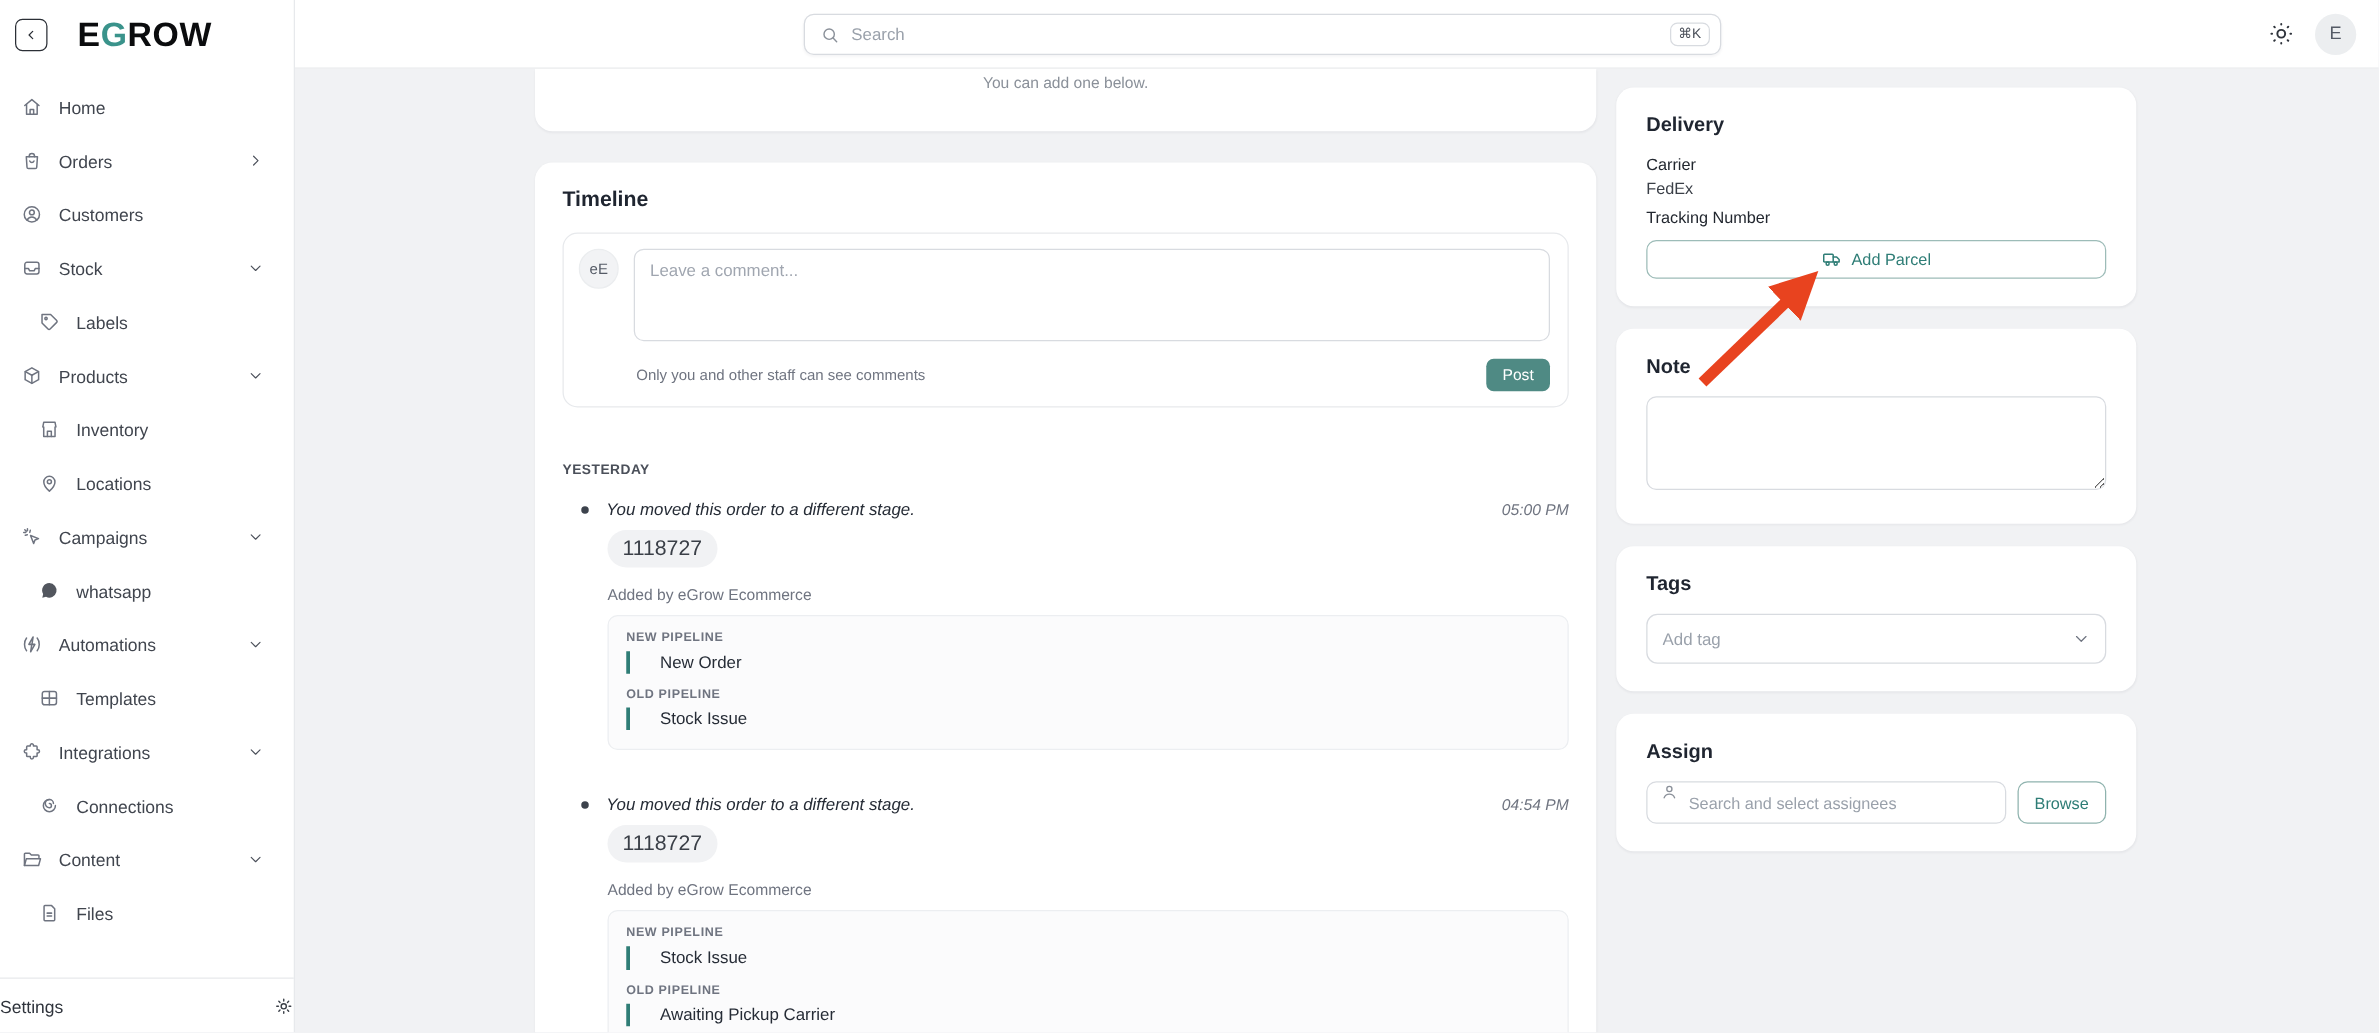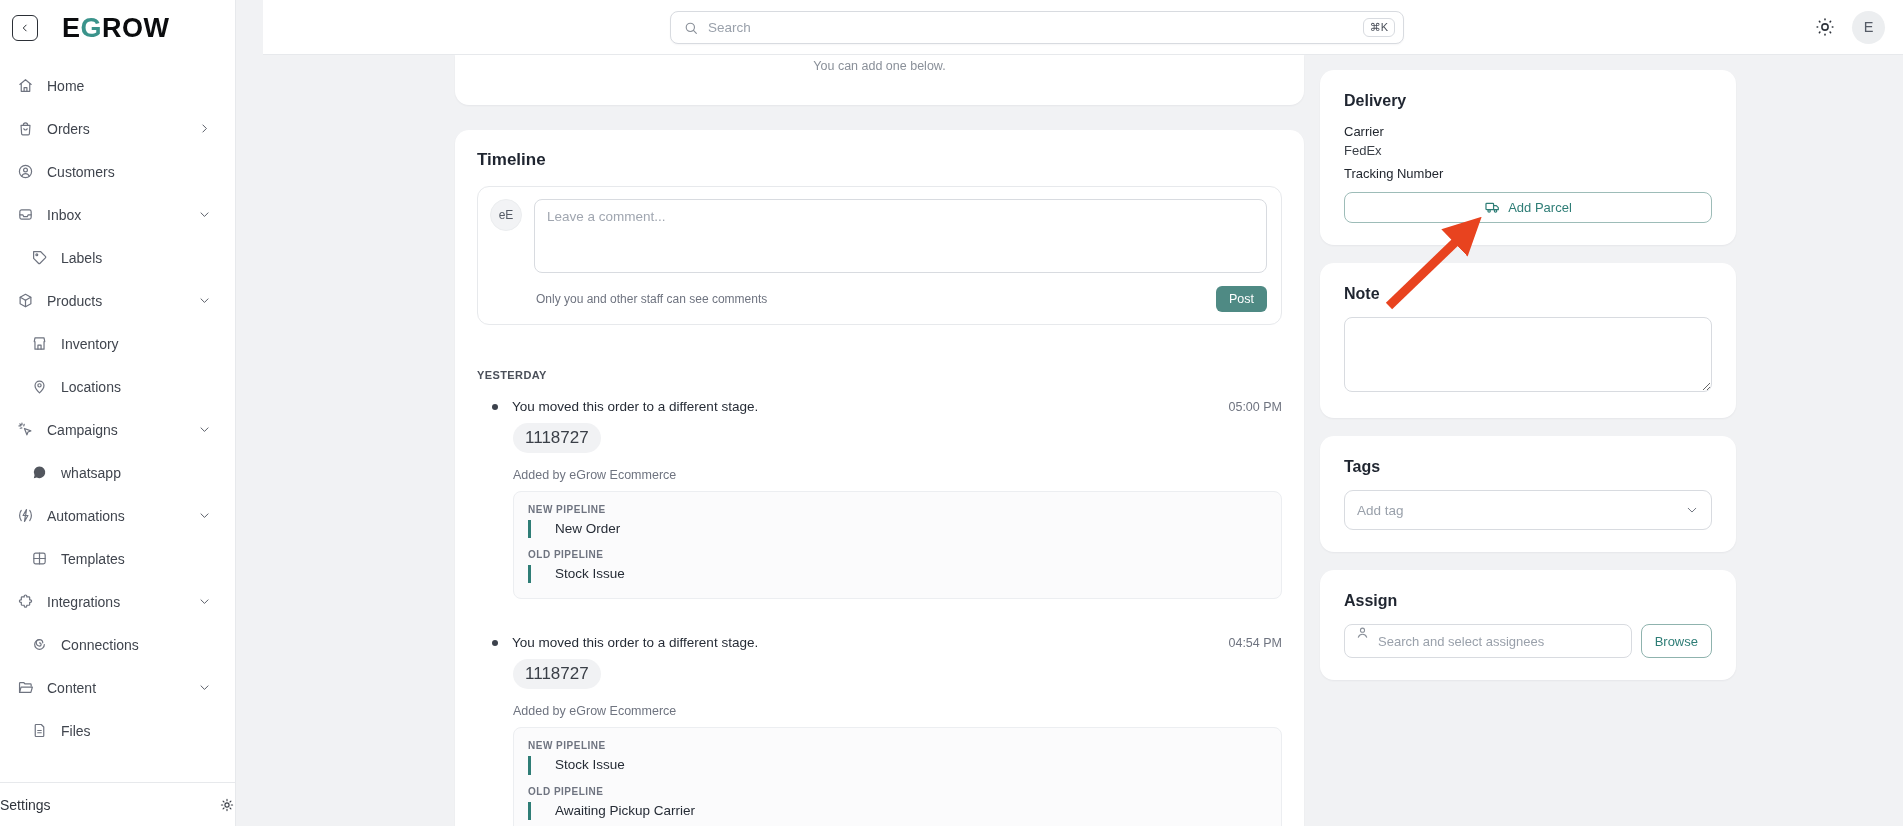--- a/index.html
+++ b/index.html
@@ -1,20 +1,20 @@
 <!DOCTYPE html>
 <html style="--accent: #4f8a84; --accent-dark: #2e7d76; --arrow: #e8431f; --logo-teal: #3a938b;"><head>
 <meta charset="utf-8">
 <style>
   * { margin:0; padding:0; box-sizing:border-box; }
   html,body { width:1903px; height:826px; overflow:hidden; }
   body { font-family:"Liberation Sans","DejaVu Sans",sans-serif; background:#f1f2f4; color:#30353d; }
   :root { --accent:#4f8a84; --accent-dark:#2e7d76; --arrow:#e8431f; --border:#e7e9ec; --input-border:#d8dbe0; --muted:#6b7280; --muted2:#9ca3af; --dark:#1f2530; }
 
-  .app { display:flex; width:1903px; height:826px;gap:27px; }
+  .app { display:flex; width:1903px; height:826px; }
 
   
   .sidebar { width:236px; min-width:236px; height:826px; background:#fff; border-right:1px solid var(--border); display:flex; flex-direction:column; }
   .sidebar-top { height:56px; display:flex; align-items:center; padding:0 12px; }
   .collapse-btn { width:26px; height:26px; border:1.6px solid #2b2f36; border-radius:6px; background:#fff; display:flex; align-items:center; justify-content:center; cursor:pointer; color:#2b2f36; }
   .logo { font-weight:800; font-size:27px; letter-spacing:.5px; color:#0b0c0e; margin-left:24px; }
   .logo .teal { color:#3a938b; }
   .nav { flex:1; padding-top:8px; }
   .nav-item { height:43px; display:flex; align-items:center; padding-left:17px; font-size:14px; color:#40454e; cursor:pointer; }
   .nav-item .ic { width:17px; height:17px; color:#6f7480; margin-right:13px; flex:none; display:flex; }
@@ -53,21 +53,21 @@
   .comment-right { flex:1; }
   .comment-right textarea { width:100%; height:74px; border:1px solid var(--input-border); border-radius:8px; resize:none; outline:none; font-family:inherit; font-size:13.5px; color:#30353d; padding:9px 12px; }
   .comment-right textarea::placeholder { color:#a0a6b0; }
   .comment-footer { display:flex; align-items:center; margin-top:9px; }
   .comment-note { font-size:12px; color:#6f7480; margin-left:2px; }
   .post-btn { margin-left:auto; background:var(--accent); border:none; color:#fff; font-size:12.5px; font-family:inherit; border-radius:6px; padding:6px 13px; cursor:pointer; }
 
   .day-label { margin-top:44px; font-size:11px; font-weight:700; letter-spacing:.4px; color:#4b505a; }
   .entry { margin-top:18px; }
   .entry + .entry { margin-top:36px; }
-  .entry-head { display:flex; align-items:center; }
+  .entry-head { display:flex; align-items:center;font-style:italic; }
   .dot { width:6px; height:6px; border-radius:50%; background:#3c424c; margin-left:15px; margin-right:14px; flex:none; }
   .entry-text { font-size:13.5px; color:#262c36; }
   .entry-time { margin-left:auto; font-size:12.5px; color:#6f7480; }
   .entry-body { margin-left:36px; }
   .badge { display:inline-block; margin-top:9px; background:#f1f2f4; color:#3a3f47; font-size:17px; border-radius:999px; padding:5px 12px; cursor:pointer; }
   .added-by { margin-top:15px; font-size:12.5px; color:#6f7480; }
   .pipeline-box { margin-top:9px; background:#fbfbfc; border:1px solid #eceef1; border-radius:8px; padding:12px 14px 4px; }
   .pp-label { font-size:10px; font-weight:600; letter-spacing:.5px; color:#6f7480; margin-bottom:5px; }
   .pp-value { font-size:13.5px; color:#262c36; border-left:3px solid #2f7d76; padding-left:24px; margin-bottom:11px; line-height:1.35; }
 
@@ -150,21 +150,21 @@
           </span>
         <span>Customers</span>
       </div>
       <div class="nav-item">
         <span class="ic">
             <svg class="sic" viewBox="0 0 24 24">
               <rect x="4" y="5.5" width="16" height="13" rx="2.5"></rect>
               <path d="M4 12.5h4.2l1.3 2.6h5l1.3-2.6H20"></path>
             </svg>
           </span>
-        <span>Inbox</span>
+        <span>Stock</span>
         <span class="chev">
             <svg class="sic" viewBox="0 0 24 24" stroke-width="2">
               <path d="M5.5 9l6.5 6.5L18.5 9"></path>
             </svg>
           </span>
       </div>
       <div class="nav-item indent">
         <span class="ic">
             <svg class="sic" viewBox="0 0 24 24">
               <path d="M20.3 12.6l-7.5 7.5a1.6 1.6 0 01-2.3 0l-6.8-6.8V3.6h9.7l6.9 6.9a1.6 1.6 0 010 2.1z"></path>

